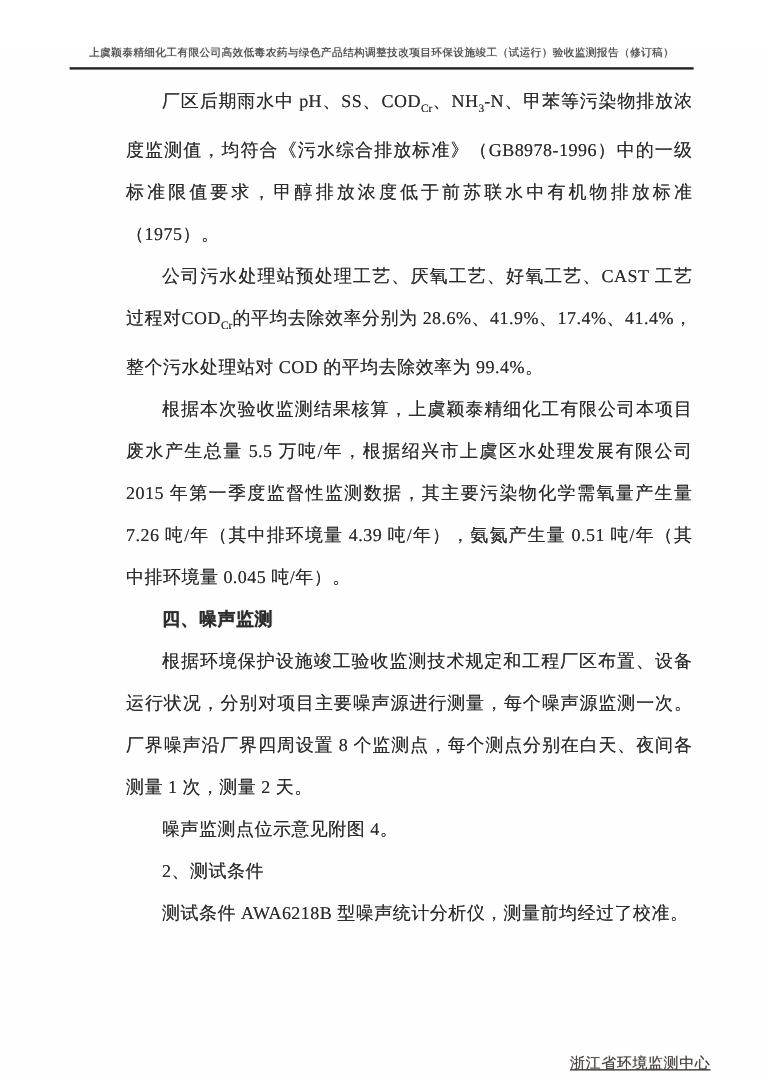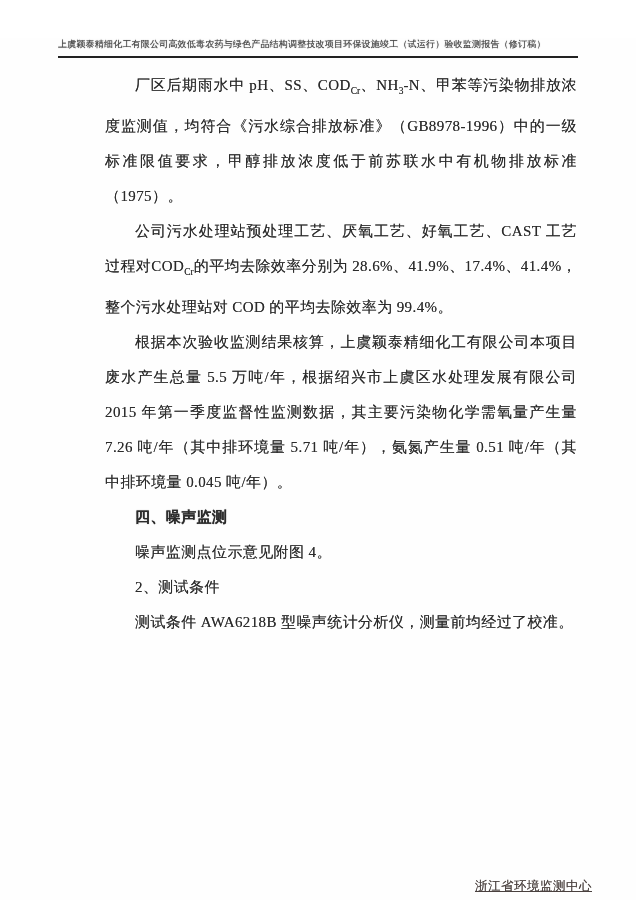--- a/index.html
+++ b/index.html
@@ -15,20 +15,21 @@
     position:relative;
     width:636px;height:900px;
     background:#fefefe;
     font-family:"Liberation Serif","DejaVu Serif",serif;
     color:var(--ink);
   }
   .header{
     margin:38px 58px 0 58px;
     padding-bottom:5px;
     border-bottom:2px solid var(--rule);
+    text-align:center;
     font-size:9px;
     letter-spacing:0.2px;
     color:var(--header-ink);
     white-space:nowrap;
     overflow:hidden;
     text-shadow:0 0 0.8px rgba(70,70,70,0.8);
   }
   .body{
     margin:10px 59px 0 59px;
     text-align:justify;
@@ -75,22 +76,23 @@
 <body>
 
 <div class="page">
 
   <div class="header">上虞颖泰精细化工有限公司高效低毒农药与绿色产品结构调整技改项目环保设施竣工（试运行）验收监测报告（修订稿）</div>
 
   <div class="body">
     <div>
         <p class="para indent"><span>厂区后期雨水中 pH、SS、COD</span><span class="sub">Cr</span><span>、NH</span><span class="sub">3</span><span>-N、甲苯等污染物排放浓度监测值，均符合《污水综合排放标准》（GB8978-1996）中的一级标准限值要求，甲醇排放浓度低于前苏联水中有机物排放标准（1975）。</span></p>
         <p class="para indent"><span>公司污水处理站预处理工艺、厌氧工艺、好氧工艺、CAST 工艺过程对COD</span><span class="sub">Cr</span><span>的平均去除效率分别为 28.6%、41.9%、17.4%、41.4%，整个污水处理站对 COD 的平均去除效率为 99.4%。</span></p>
-        <p class="para indent"><span>根据本次验收监测结果核算，上虞颖泰精细化工有限公司本项目废水产生总量 5.5 万吨/年，根据绍兴市上虞区水处理发展有限公司 2015 年第一季度监督性监测数据，其主要污染物化学需氧量产生量 7.26 吨/年（其中排环境量 5.71 吨/年），氨氮产生量 0.51 吨/年（其中排环境量 0.045 吨/年）。</span></p>
+        <p class="para indent"><span>根据本次验收监测结果核算，上虞颖泰精细化工有限公司本项目废水产生总量 5.5 万吨/年，根据绍兴市上虞区水处理发展有限公司 2015 年第一季度监督性监测数据，其主要污染物化学需氧量产生量 7.26 吨/年（其中排环境量 4.39 吨/年），氨氮产生量 0.51 吨/年（其中排环境量 0.045 吨/年）。</span></p>
         <p class="para indent bold"><span>四、噪声监测</span></p>
+        <p class="para indent"><span>根据环境保护设施竣工验收监测技术规定和工程厂区布置、设备运行状况，分别对项目主要噪声源进行测量，每个噪声源监测一次。厂界噪声沿厂界四周设置 8 个监测点，每个测点分别在白天、夜间各测量 1 次，测量 2 天。</span></p>
         <p class="para indent"><span>噪声监测点位示意见附图 4。</span></p>
         <p class="para indent"><span>2、测试条件</span></p>
         <p class="para indent"><span>测试条件 AWA6218B 型噪声统计分析仪，测量前均经过了校准。</span></p>
       </div>
   </div>
 
   <div class="footer">
     <div class="page-number">16</div>
     <div class="footer-org">浙江省环境监测中心</div>
   </div>

